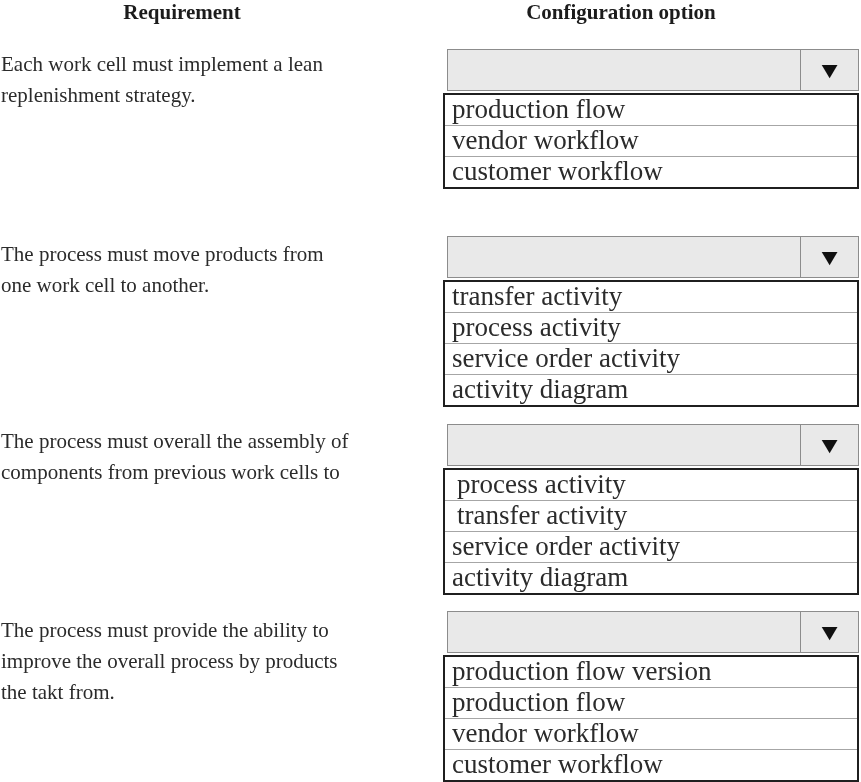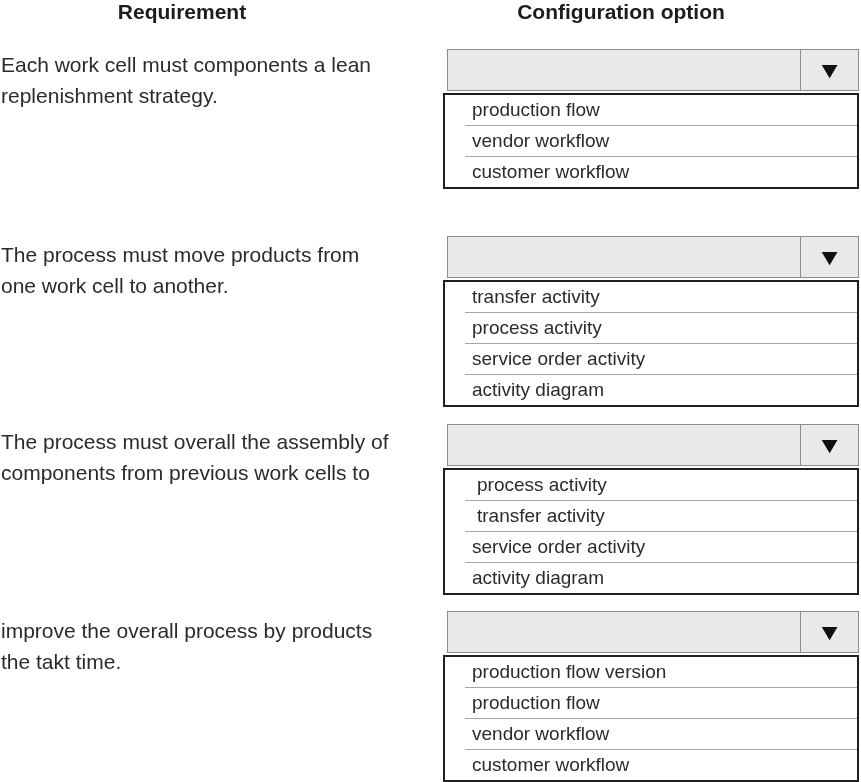--- a/index.html
+++ b/index.html
@@ -5,21 +5,21 @@
   html, body {
     margin: 0;
     padding: 0;
     background: #ffffff;
   }
   .page {
     position: relative;
     width: 861px;
     height: 782px;
     background: #ffffff;
-    font-family: Liberation Sans, sans-serif;
+    font-family: Liberation Serif, serif;
     color: var(--text, #2b2b2b);
     overflow: hidden;
   }
   .col-header {
     position: absolute;
     top: 0;
     font-size: 21px;
     font-weight: bold;
     text-align: center;
     color: #1c1c1c;
@@ -86,40 +86,39 @@
     margin: 2px 0 0 0;
     padding: 0;
     background: #ffffff;
     border: 2px solid var(--list-border, #1f1f1f);
   }
   .options li {
     box-sizing: border-box;
     height: 31px;
     line-height: 29px;
     padding-left: 7px;
-    font-size: 19px;
+    font-size: 27px;
     color: var(--text, #2b2b2b);
     border-top: 1px solid var(--row-divider, #a6a6a6);
     white-space: nowrap;
     cursor: default;
-    margin-left: 20px;
   }
   .options li:first-child { border-top: none; height: 30px; }
 </style>
 </head>
 <body>
 
 <div class="page">
 
   <div class="col-header req-header">Requirement</div>
   <div class="col-header cfg-header">Configuration option</div>
 
   <div class="qrow" style="top:49px">
     <div class="req">
-      <div>Each work cell must components a lean</div>
+      <div>Each work cell must implement a lean</div>
       <div>replenishment strategy.</div>
     </div>
     <div class="dd">
       <div class="select">
         <div class="select-value"></div>
         <div class="select-btn">
           <span class="arrow-glyph">▼</span>
         </div>
       </div>
       <ul class="options">
@@ -167,22 +166,23 @@
         <li style="padding-left:12px">process activity</li>
         <li style="padding-left:12px">transfer activity</li>
         <li>service order activity</li>
         <li>activity diagram</li>
       </ul>
     </div>
   </div>
 
   <div class="qrow" style="top:611px">
     <div class="req" style="top:4px">
+      <div>The process must provide the ability to</div>
       <div>improve the overall process by products</div>
-      <div>the takt time.</div>
+      <div>the takt from.</div>
     </div>
     <div class="dd">
       <div class="select">
         <div class="select-value"></div>
         <div class="select-btn">
           <span class="arrow-glyph">▼</span>
         </div>
       </div>
       <ul class="options">
         <li>production flow version</li>

